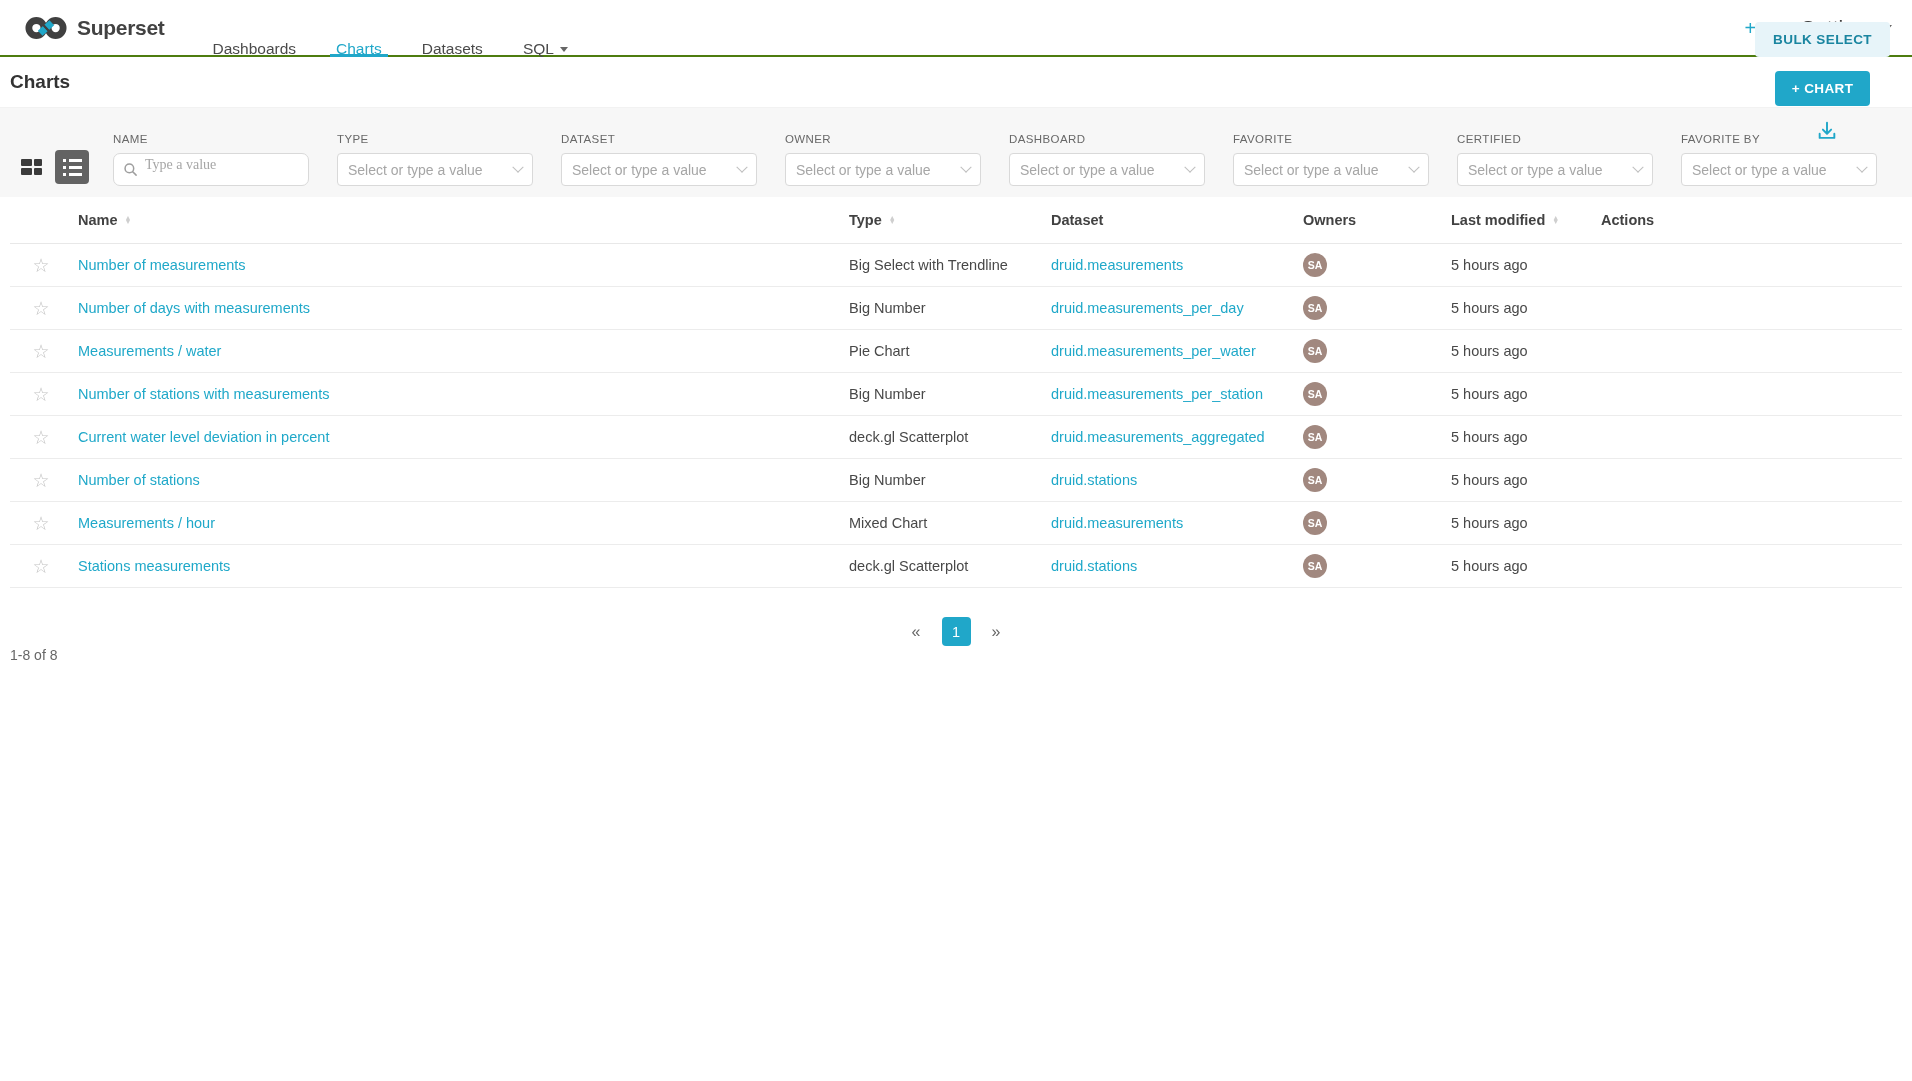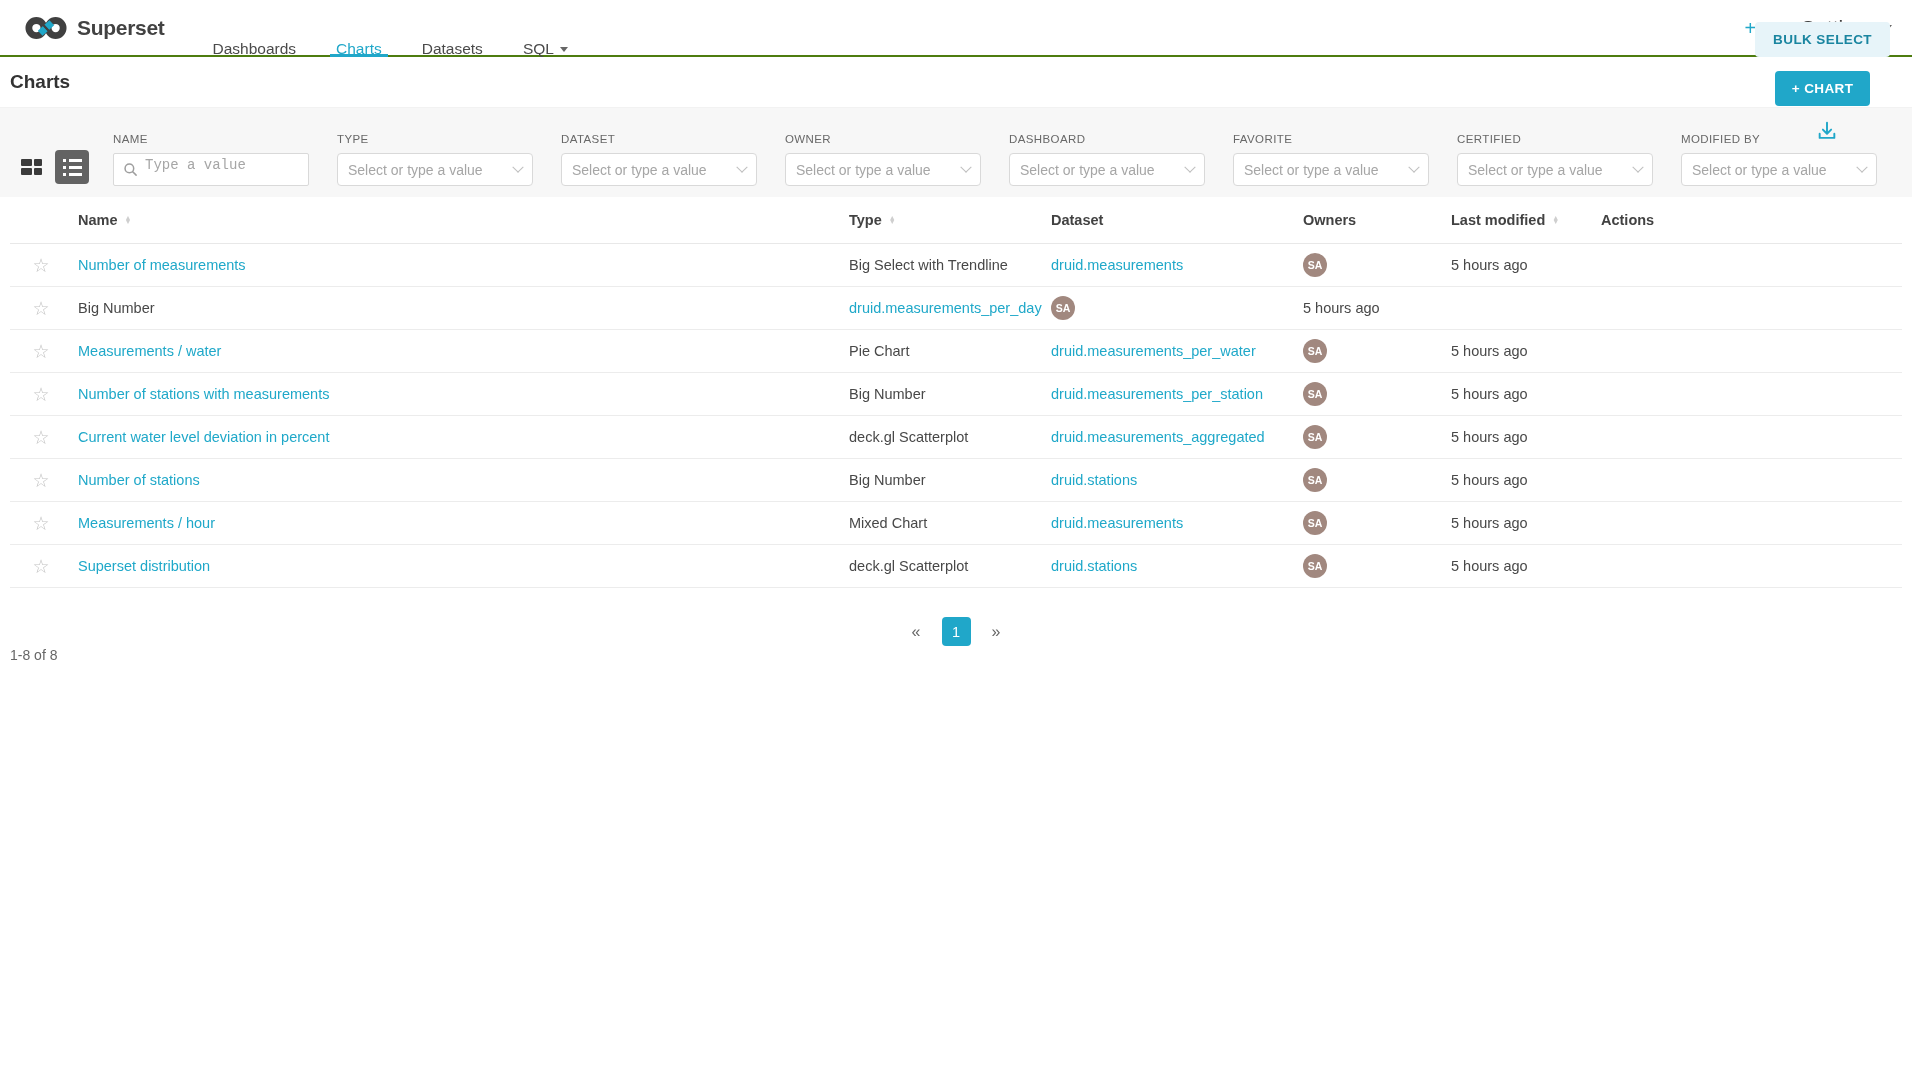--- a/index.html
+++ b/index.html
@@ -75,22 +75,22 @@
   .filter-control {
     height: 33px; background: #fff; border: 1px solid #d9d9d9; border-radius: 4px;
     display: flex; align-items: center; padding: 0 10px; color: #a6a6a6; font-size: 14px;
     cursor: pointer; position: relative;
   }
   .filter-control .ph { white-space: nowrap; overflow: hidden; }
   .chevron { margin-left: auto; width: 8px; height: 8px; border-right: 1.6px solid #bfbfbf; border-bottom: 1.6px solid #bfbfbf; transform: rotate(45deg) translate(-2px,-2px); flex: none; }
   .search-wrap { position: relative; width: 100%; }
   .search-wrap svg { position: absolute; left: 10px; top: 9px; }
   .filter-input {
-    width: 100%; height: 33px; border: 1px solid #d9d9d9; border-radius: 2px;
-    padding: 0 10px 10px 31px; font-family: Liberation Mono, monospace; font-size: 14px; color: #484848; outline: none; background: #fff;
+    width: 100%; height: 33px; border: 1px solid #d9d9d9; border-radius: 7px;
+    padding: 0 10px 10px 31px; font-family: Liberation Serif, serif; font-size: 14px; color: #484848; outline: none; background: #fff;
   }
   .filter-input::placeholder { color: #a6a6a6; }
 
   
   .table-wrap { margin: 0 10px; }
   .thead, .trow {
     display: grid;
     grid-template-columns: 62px 771px 202px 252px 148px 150px 1fr;
     align-items: center;
   }
@@ -281,21 +281,21 @@
       <div class="filter">
         <div class="filter-label">CERTIFIED</div>
 
         <div class="filter-control">
           <span class="ph">Select or type a value</span>
           <span class="chevron"></span>
         </div>
       </div>
 
       <div class="filter">
-        <div class="filter-label">MODIFIED BY</div>
+        <div class="filter-label">FAVORITE BY</div>
 
         <div class="filter-control">
           <span class="ph">Select or type a value</span>
           <span class="chevron"></span>
         </div>
       </div>
     </div>
 </section>
 
 <main class="table-wrap">
@@ -350,20 +350,23 @@
           <span class="avatar">SA</span>
         </div>
         <div class="cell">5 hours ago</div>
         <div class="cell"></div>
       </div>
 
       <div class="trow">
         <div class="cell star-cell">
           <button class="star-btn"></button>
         </div>
+        <div class="cell">
+          <a class="tlink">Number of days with measurements</a>
+        </div>
         <div class="cell">Big Number</div>
         <div class="cell">
           <a class="tlink">druid.measurements_per_day</a>
         </div>
         <div class="cell">
           <span class="avatar">SA</span>
         </div>
         <div class="cell">5 hours ago</div>
         <div class="cell"></div>
       </div>
@@ -456,21 +459,21 @@
         </div>
         <div class="cell">5 hours ago</div>
         <div class="cell"></div>
       </div>
 
       <div class="trow">
         <div class="cell star-cell">
           <button class="star-btn"></button>
         </div>
         <div class="cell">
-          <a class="tlink">Superset distribution</a>
+          <a class="tlink">Stations measurements</a>
         </div>
         <div class="cell">deck.gl Scatterplot</div>
         <div class="cell">
           <a class="tlink">druid.stations</a>
         </div>
         <div class="cell">
           <span class="avatar">SA</span>
         </div>
         <div class="cell">5 hours ago</div>
         <div class="cell"></div>

